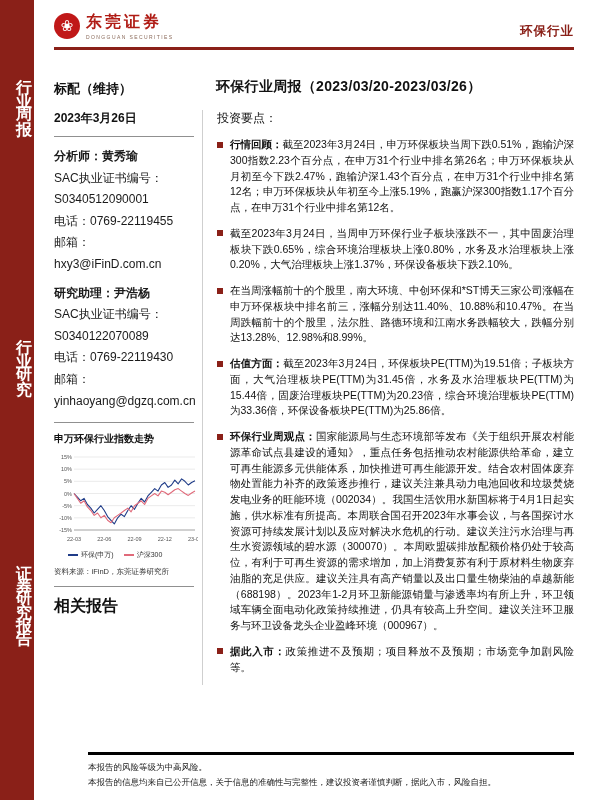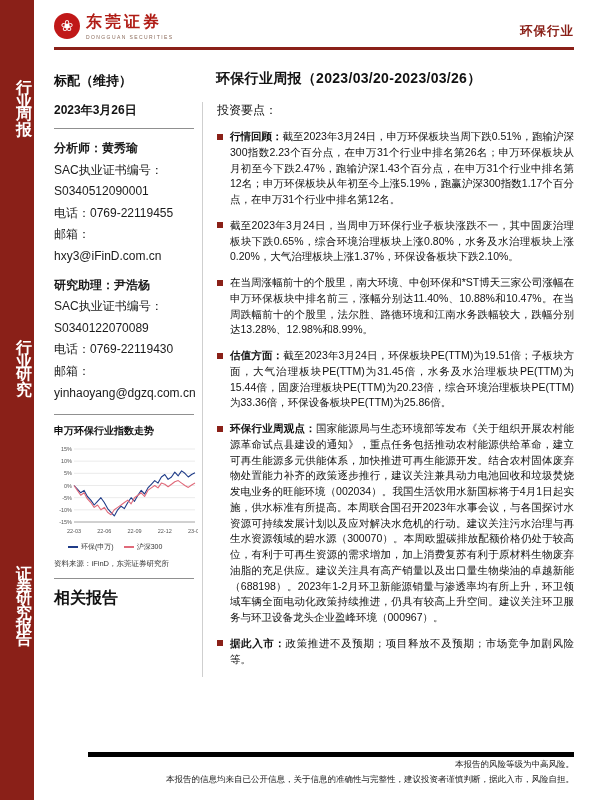--- a/index.html
+++ b/index.html
@@ -22,21 +22,21 @@
   .header { display:flex; justify-content:space-between; align-items:flex-end;
     border-bottom:3px solid #8a2018; padding-bottom:7px; }
   .brandwrap { display:flex; align-items:center; gap:6px; }
   .logo-circle { width:26px; height:26px; border-radius:50%; background:#c01818; color:#fff;
     display:flex; align-items:center; justify-content:center; font-size:15px; }
   .brandtxt .cn { color:#b01c15; font-weight:bold; font-size:16px; letter-spacing:3px; }
   .brandtxt .en { color:#8a6a5a; font-size:5px; letter-spacing:1.4px; margin-top:1px; }
   .industry { color:#8a2018; font-weight:bold; font-size:12.5px; letter-spacing:1px; }
 
   
-  .title-row { display:flex; margin-top:20px; }
+  .title-row { display:flex; margin-top:28px; }
   .rating { width:148px; font-weight:bold; font-size:13px; padding-top:2px; }
   .title-block { flex:1; padding-left:14px; }
   .title { font-weight:bold; font-size:14px; letter-spacing:0.3px; }
   .subtitle { text-align:right; font-weight:bold; font-size:11.5px; margin-top:7px; }
 
   
   .main-row { display:flex; margin-top:12px; align-items:stretch; }
   .left-col { width:148px; padding-right:8px; flex:none; }
   .right-col { flex:1; padding-left:14px; border-left:1px solid #cfcfcf; }
 
@@ -55,22 +55,22 @@
   .source { font-size:7.5px; color:#333; margin-top:7px; padding-bottom:9px; border-bottom:1px solid #909090; }
   .related { font-weight:bold; font-size:16px; margin-top:9px; }
 
   .points-title { font-weight:normal; font-size:12px; margin-bottom:10px; }
   ul.points { list-style:none; }
   ul.points li { display:flex; gap:7px; margin-bottom:10px; }
   .sq { width:6px; height:6px; background:#8a2018; margin-top:4.5px; flex:none; }
   ul.points p { font-size:10.5px; line-height:1.5; text-align:justify; }
   ul.points b { font-weight:bold; }
 
-  .footer { position:absolute; left:54px; right:26px; top:752px; border-top:5px solid #000000;
-    font-size:8.5px; line-height:1.75; color:#1a1a1a;text-align:right; }
+  .footer { position:absolute; left:54px; right:26px; top:752px; border-top:3px solid #000000;
+    padding-top:5px; font-size:8.5px; line-height:1.75; color:#1a1a1a; }
 </style>
 </head>
 <body>
 
 <div class="root">
 
   <div class="sideband">
     <div class="side-label side-top">行业周报</div>
     <div class="side-label side-mid">行业研究</div>
     <div class="side-label side-bot">证券研究报告</div>

